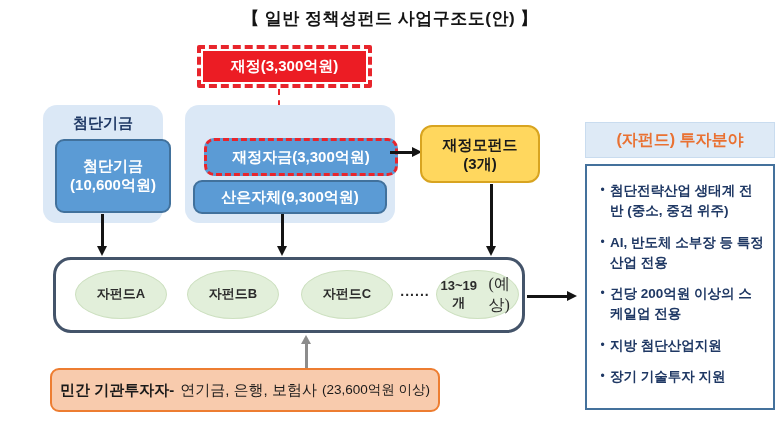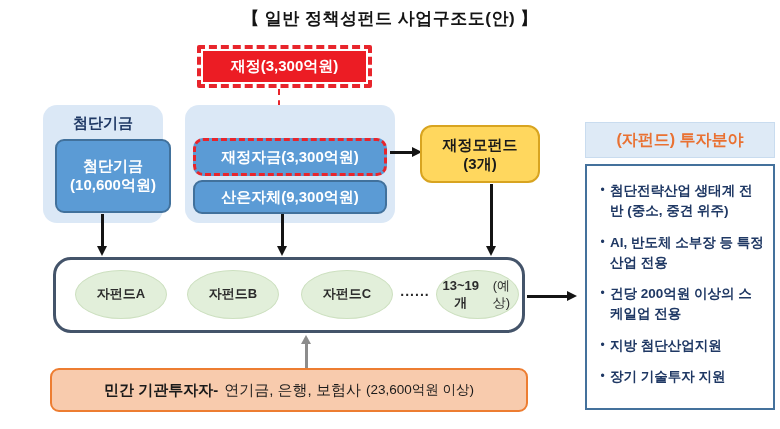--- a/index.html
+++ b/index.html
@@ -22,25 +22,25 @@
   .bank-header{position:absolute;left:0;top:8px;width:100%;display:flex;align-items:center;justify-content:center;gap:5px;font-size:15px;font-weight:bold;color:#1C5FAC;}
   .bluebox{background:#5B9BD5;border:2px solid #41719C;border-radius:9px;color:#fff;font-weight:bold;font-size:15px;display:flex;flex-direction:column;align-items:center;justify-content:center;line-height:1.25;text-align:center;}
   .red-dashed{border:3px dashed #E8252C;}
 
   
   .yellow{left:420px;top:125px;width:120px;height:58px;background:#FFD75E;border:2px solid #D8A420;border-radius:12px;display:flex;flex-direction:column;align-items:center;justify-content:center;font-size:15px;font-weight:bold;color:#1a1a1a;line-height:1.3;}
 
   
   .pool{left:53px;top:257px;width:472px;height:76px;background:#fff;border:3px solid #44546A;border-radius:18px;}
   .oval{background:#E2EFDA;border:1px solid #CDE0C0;border-radius:50%;display:flex;flex-direction:row;align-items:center;justify-content:center;font-size:13px;font-weight:bold;color:#2b2b2b;line-height:1.3;text-align:center;}
-  .oval .sub{font-weight:normal;font-size:13px;}
+  .oval .sub{font-weight:normal;font-size:16px;font-family:Liberation Serif, serif;}
   .dots{left:392px;top:283px;width:46px;text-align:center;font-size:14px;font-weight:bold;color:#2b2b2b;letter-spacing:1px;}
 
   
-  .investors{left:50px;top:368px;width:478px;height:44px;background:#F8CBAD;border:2px solid #ED7D31;border-radius:9px;display:flex;align-items:center;justify-content:center;color:#1a1a1a;font-size:15px;white-space:nowrap;}
+  .investors{left:50px;top:368px;width:390px;height:44px;background:#F8CBAD;border:2px solid #ED7D31;border-radius:9px;display:flex;align-items:center;justify-content:center;color:#1a1a1a;font-size:15px;white-space:nowrap;}
   .investors .b{font-weight:bold;margin-right:6px;}
   .investors .s{font-size:13.5px;margin-left:5px;}
 
   
   .panel-header{left:585px;top:122px;width:190px;height:36px;background:#DEEAF6;border:1px solid #C9DCEF;display:flex;align-items:center;justify-content:center;font-size:16px;font-weight:bold;color:#E97132;}
   .panel-body{left:585px;top:164px;width:190px;height:246px;background:#fff;border:2px solid #44719C;padding:15px 8px 0 8px;}
   .p-item{display:flex;margin-bottom:11px;}
   .p-dot{width:15px;text-align:center;font-size:12px;color:#1F3864;flex:none;padding-top:2px;}
   .p-text{flex:1;font-size:13.5px;font-weight:bold;color:#1F3864;line-height:1.5;}
 
@@ -70,21 +70,21 @@
 
   <div class="abs group" style="left:28px;top:105px;width:120px;height:118px;margin-left:15px;">
     <div class="group-title">첨단기금</div>
     <div class="bluebox abs" style="left:12px;top:34px;width:116px;height:74px;">
       <span>첨단기금</span>
       <span>(10,600억원)</span>
     </div>
   </div>
 
   <div class="abs group" style="left:185px;top:105px;width:210px;height:118px;">
-    <div class="bluebox red-dashed abs" style="left:8px;top:33px;width:194px;height:38px;border-radius:10px;">재정자금(3,300억원)</div>
+    <div class="bluebox red-dashed abs" style="left:19px;top:33px;width:194px;height:38px;border-radius:10px;">재정자금(3,300억원)</div>
     <div class="bluebox abs" style="left:8px;top:75px;width:194px;height:34px;">산은자체(9,300억원)</div>
   </div>
 
   <div class="abs hline" style="left:390px;top:151px;width:24px;"></div>
   <div class="abs head-right" style="left:412px;top:147px;"></div>
 
   <div class="abs yellow">
     <span>재정모펀드</span>
     <span>(3개)</span>
   </div>

